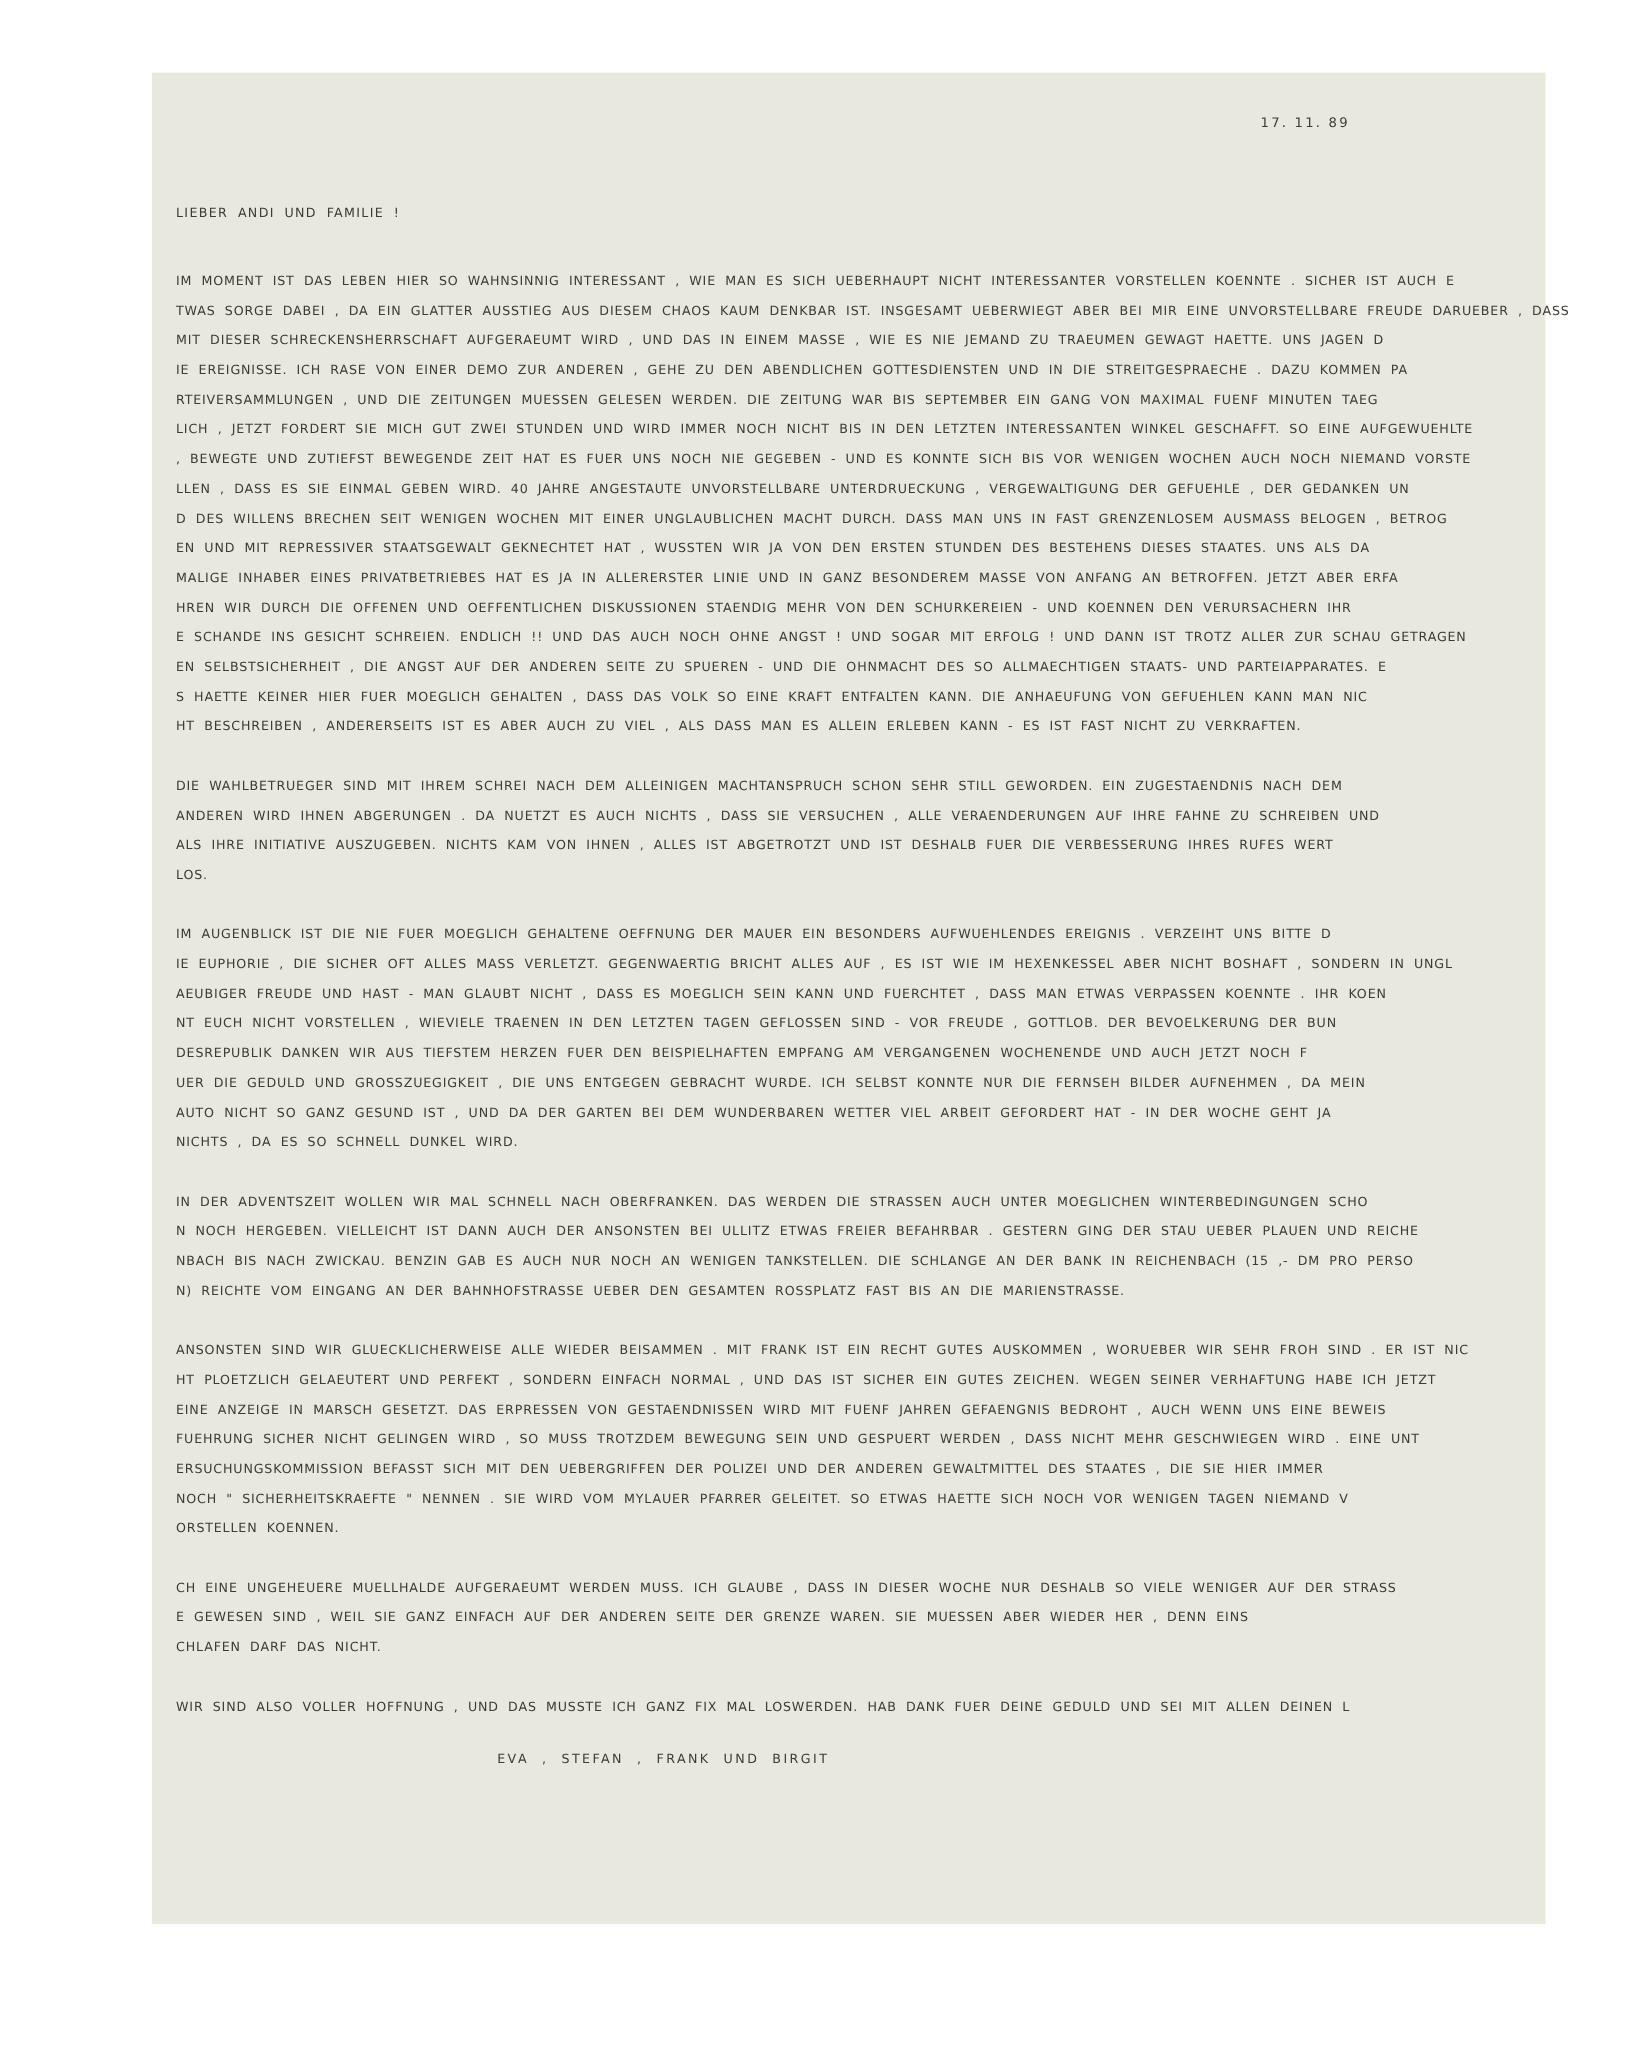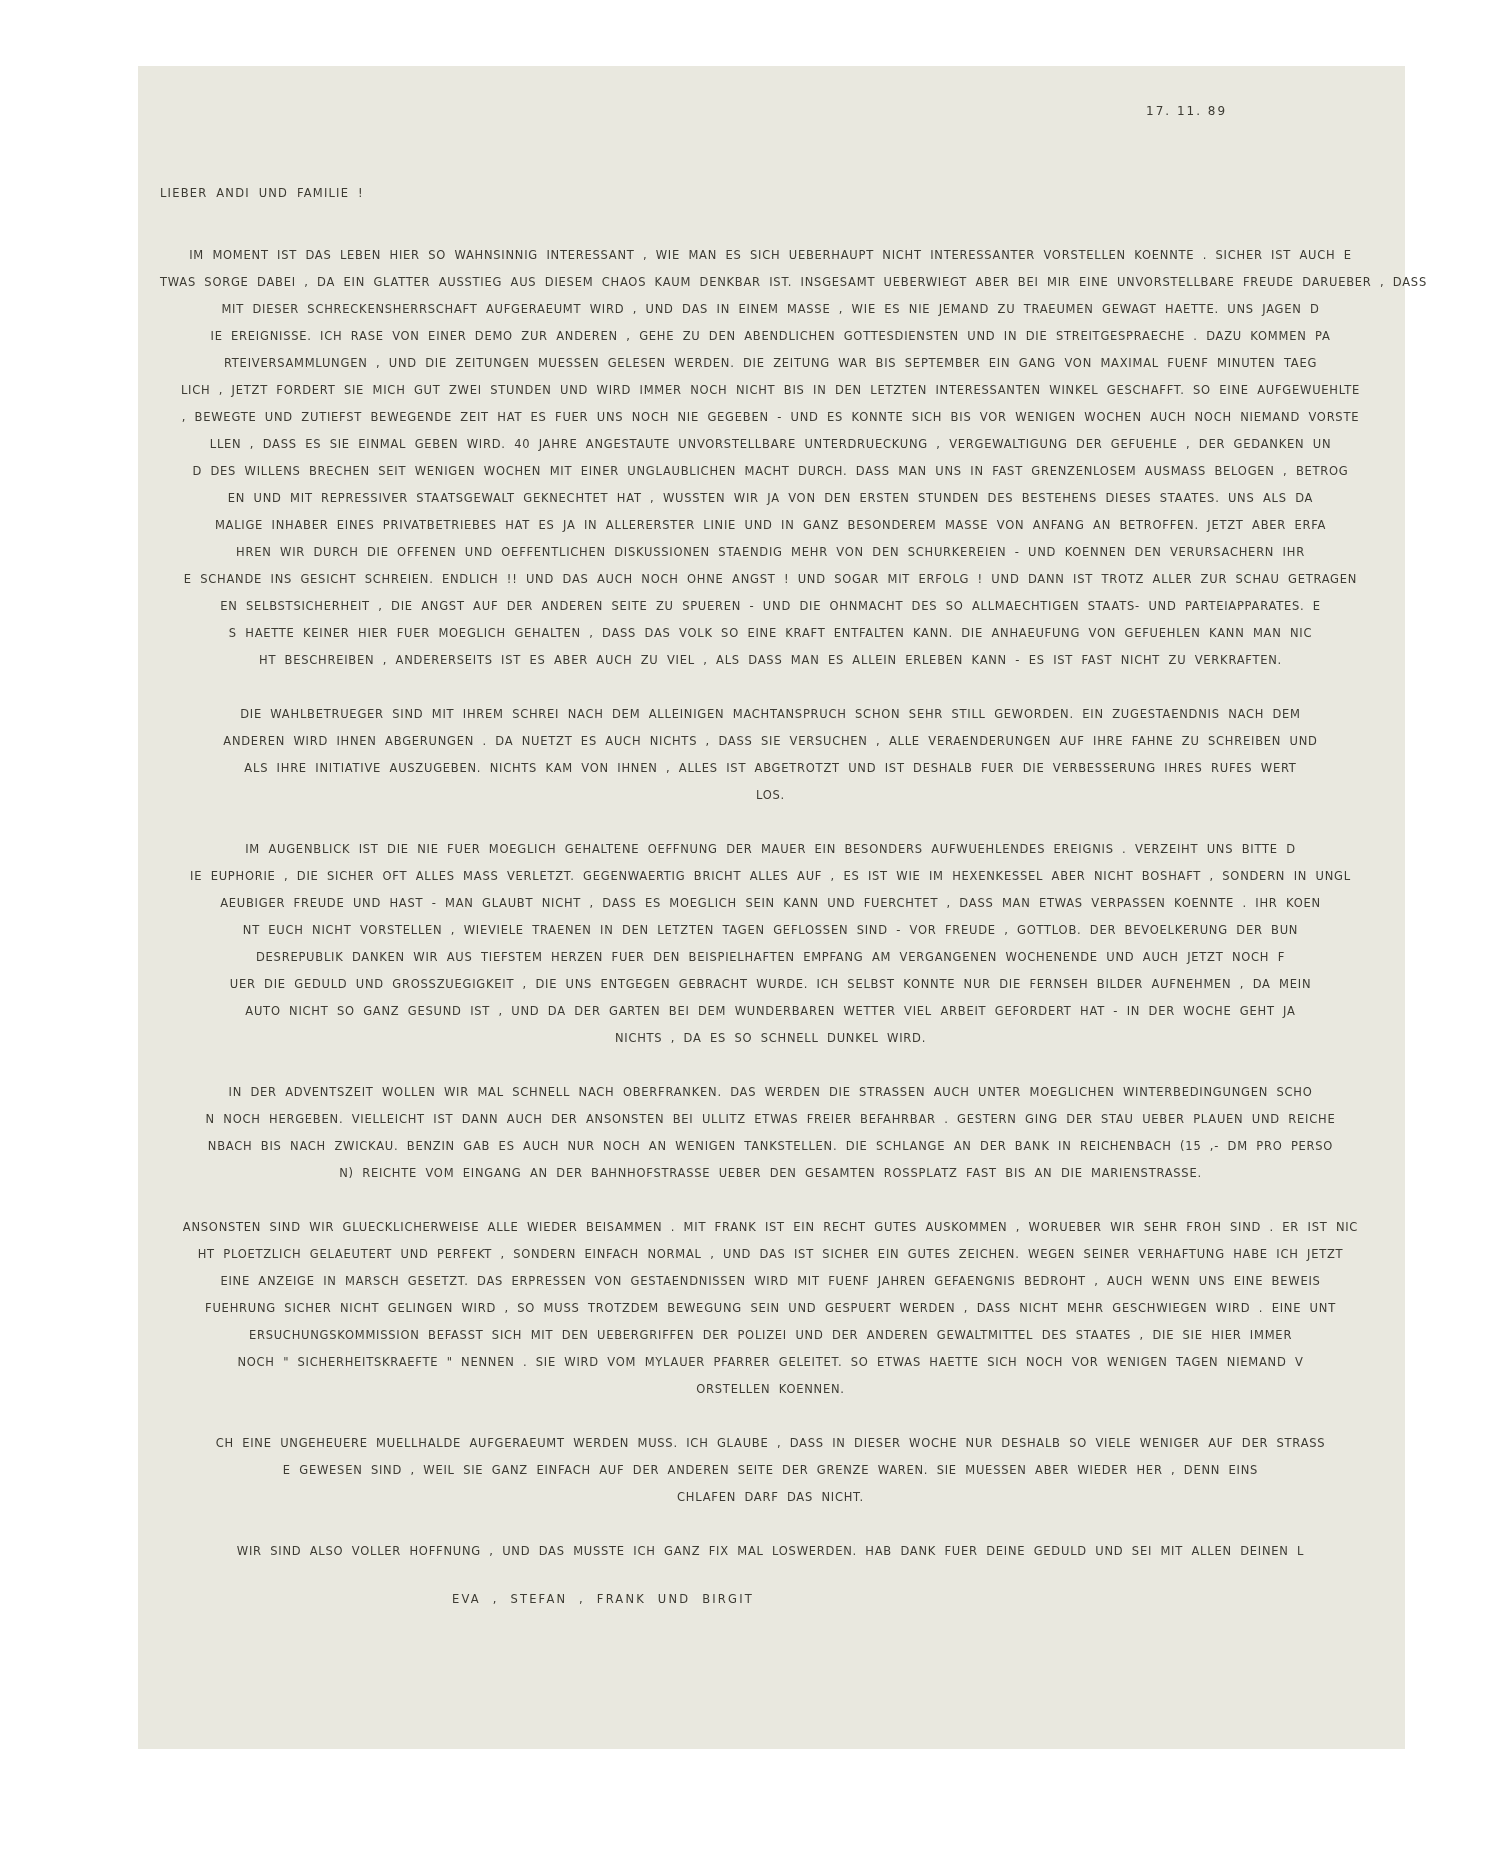--- a/index.html
+++ b/index.html
@@ -46,21 +46,20 @@
     text-align: right;
   }
   .body-text {
     position: absolute;
     top: 176px;
     left: 22px;
     right: 24px;
   }
   .paragraph {
     margin: 0 0 27px 0;
-    text-align: center;
   }
   .line {
     height: 27px;
     line-height: 27px;
     font-size: 11.5px;
     letter-spacing: 0.75px;
     word-spacing: 4px;
     white-space: nowrap;
   }
   .signature {

